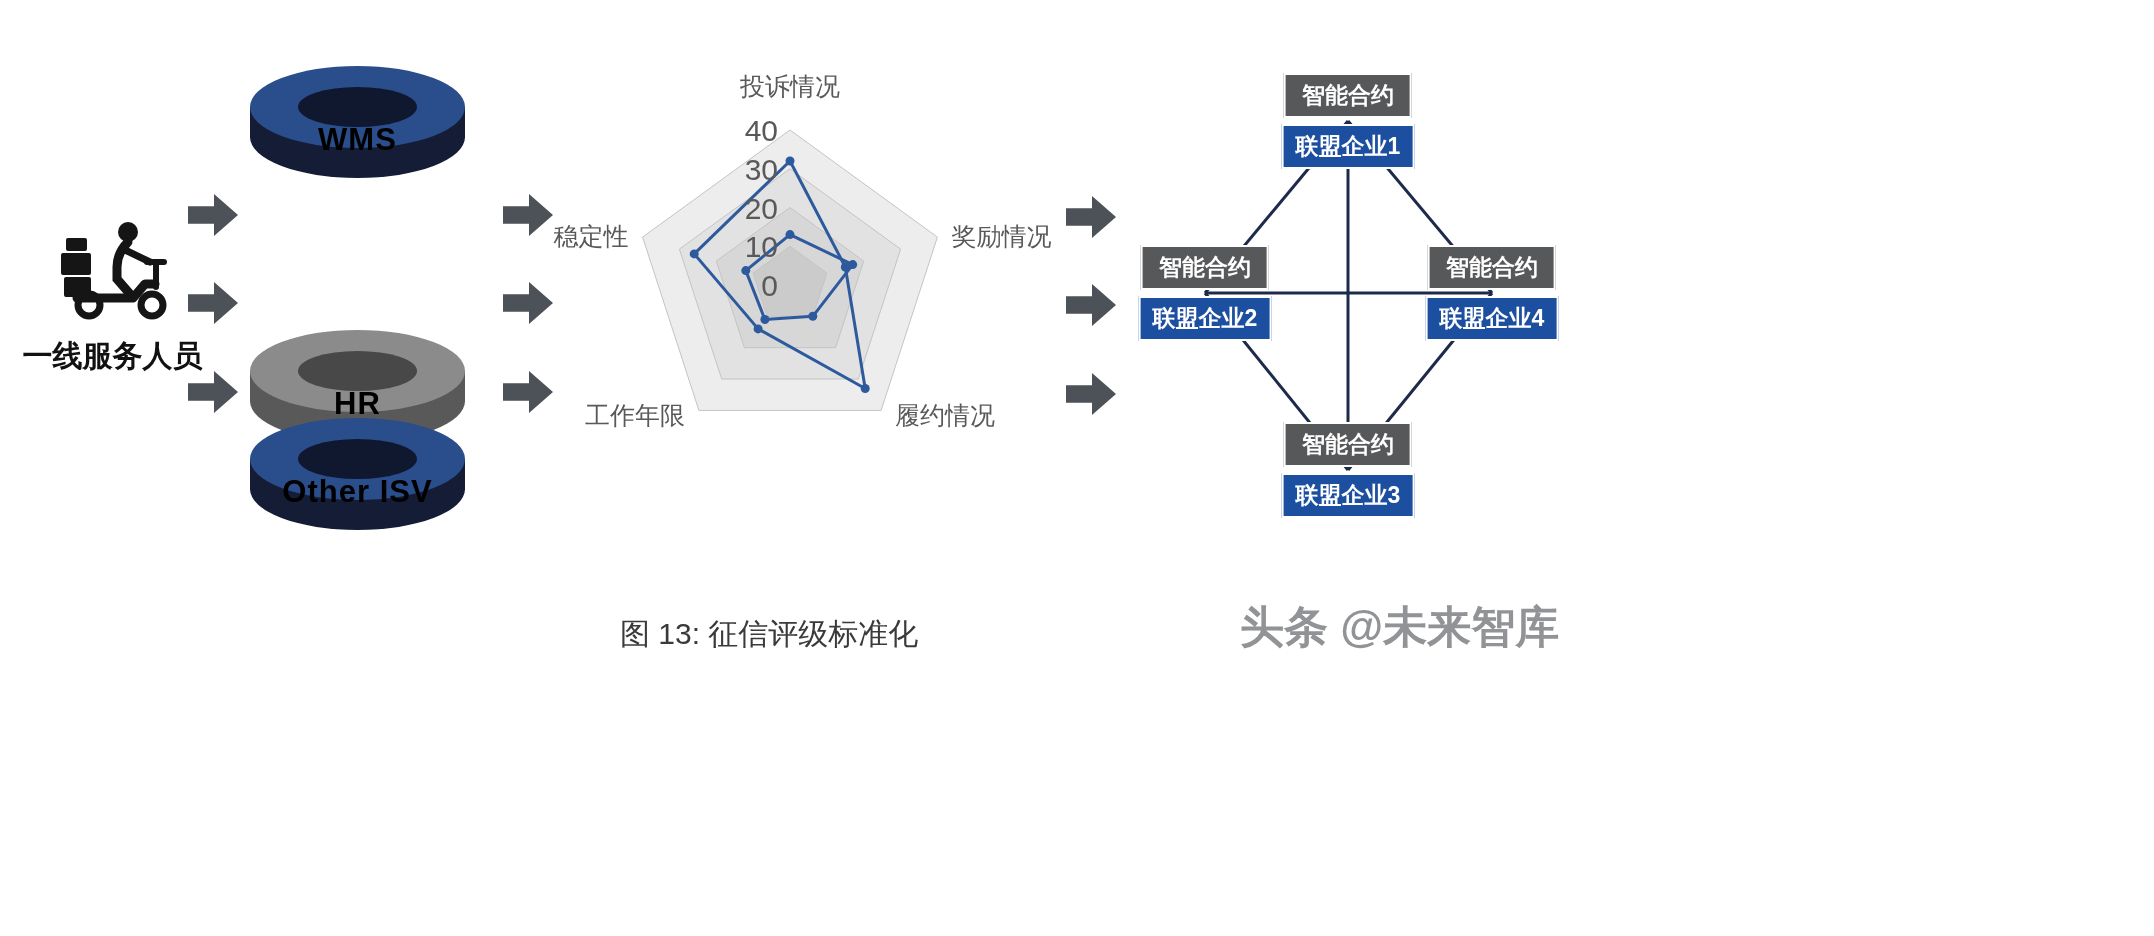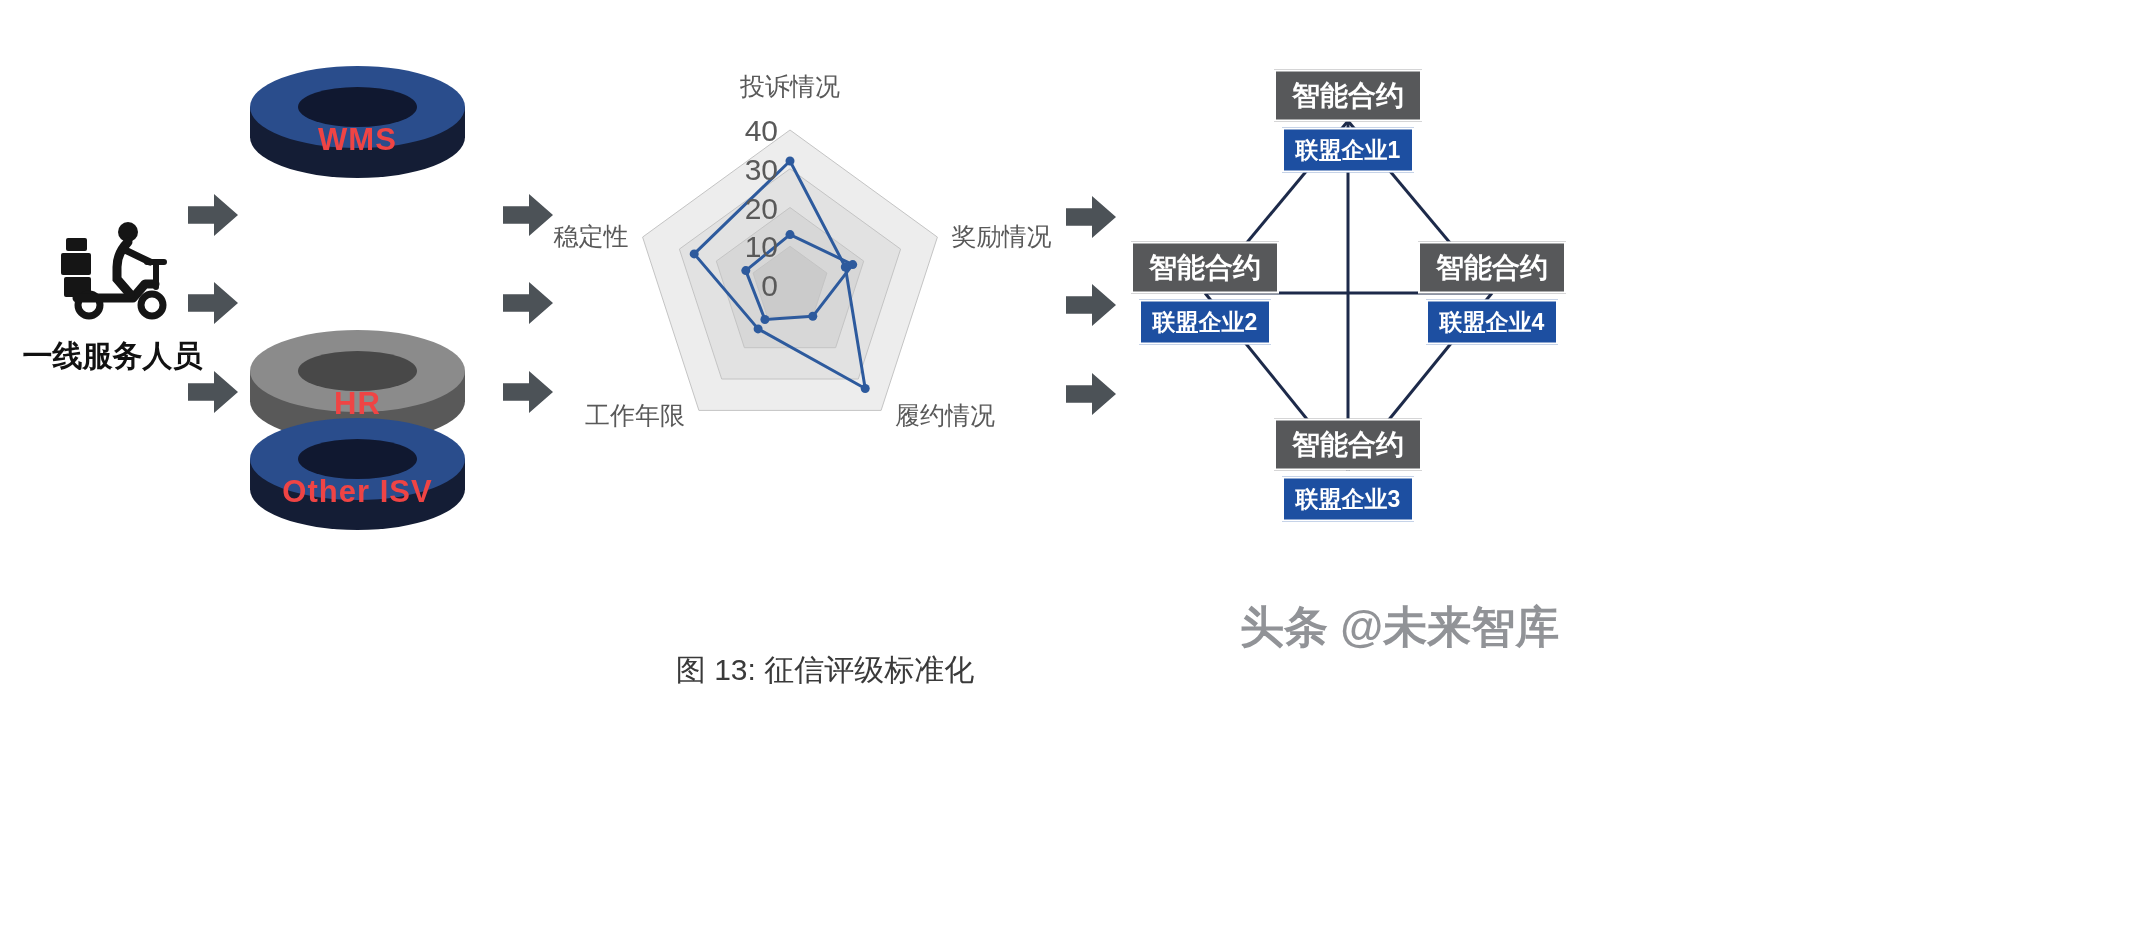--- a/index.html
+++ b/index.html
@@ -15,42 +15,42 @@
   .block-arrow{position:absolute;width:50px;height:44px;background:var(--arrow-color,#4c5257);
                clip-path:polygon(0 30%,52% 30%,52% 2%,100% 50%,52% 98%,52% 70%,0 70%);}
 
   
   .ring-stack{position:absolute;left:250px;top:66px;width:215px;height:470px;}
   .ring{position:absolute;left:0;width:215px;height:112px;}
   .ring-bottom{position:absolute;top:30px;left:0;width:215px;height:82px;border-radius:50%;}
   .ring-mid{position:absolute;top:41px;left:0;width:215px;height:31px;}
   .ring-top{position:absolute;top:0;left:0;width:215px;height:82px;border-radius:50%;}
   .ring-hole{position:absolute;top:21px;left:48px;width:119px;height:40px;border-radius:50%;}
-  .ring-label{position:absolute;top:56px;left:0;width:100%;text-align:center;color:#ef4444;
+  .ring-label{position:absolute;top:56px;left:0;width:100%;text-align:center;color:#000000;
               font-weight:700;font-size:31px;letter-spacing:1px;z-index:6;}
 
   
   .radar-wrap{position:absolute;left:540px;top:50px;width:520px;height:420px;}
   .radar-title{position:absolute;left:540px;top:438px;width:520px;text-align:center;
                font-size:30px;font-weight:700;color:#1a1a1a;}
   .radar-tick{font-size:30px;fill:#595959;}
   .radar-axis-label{font-size:25px;fill:#595959;}
 
   
   .network{position:absolute;left:1130px;top:58px;width:460px;height:475px;}
   .network svg{position:absolute;left:0;top:0;}
   .node{position:absolute;display:flex;flex-direction:column;align-items:center;gap:6px;
         transform:translate(-50%,-50%);}
-  .node-contract{background:var(--node-gray,#57585a);color:#fff;font-weight:700;font-size:28px;
+  .node-contract{background:var(--node-gray,#57585a);color:#fff;font-weight:700;font-size:23px;
                  padding:5px 16px;border:2px solid #fff;white-space:nowrap;}
   .node-company{background:var(--node-blue,#1d4fa1);color:#fff;font-weight:700;font-size:23px;
                 padding:5px 12px;border:2px solid #fff;white-space:nowrap;}
 
-  .figure-caption{position:absolute;left:600px;top:614px;width:450px;text-align:center;
-                  font-size:30px;color:#3a3a3a;margin-top:36px;}
+  .figure-caption{position:absolute;left:620px;top:614px;width:450px;text-align:left;
+                  font-size:30px;color:#3a3a3a;}
   .watermark{position:absolute;left:1240px;top:598px;font-size:44px;font-weight:600;color:#919397;text-align:center;}
 </style>
 </head>
 <body>
 
 <div class="stage">
 
   <div class="rider-wrap">
     <svg viewBox="0 0 120 120" width="120" height="120">
       <g fill="#151515">

